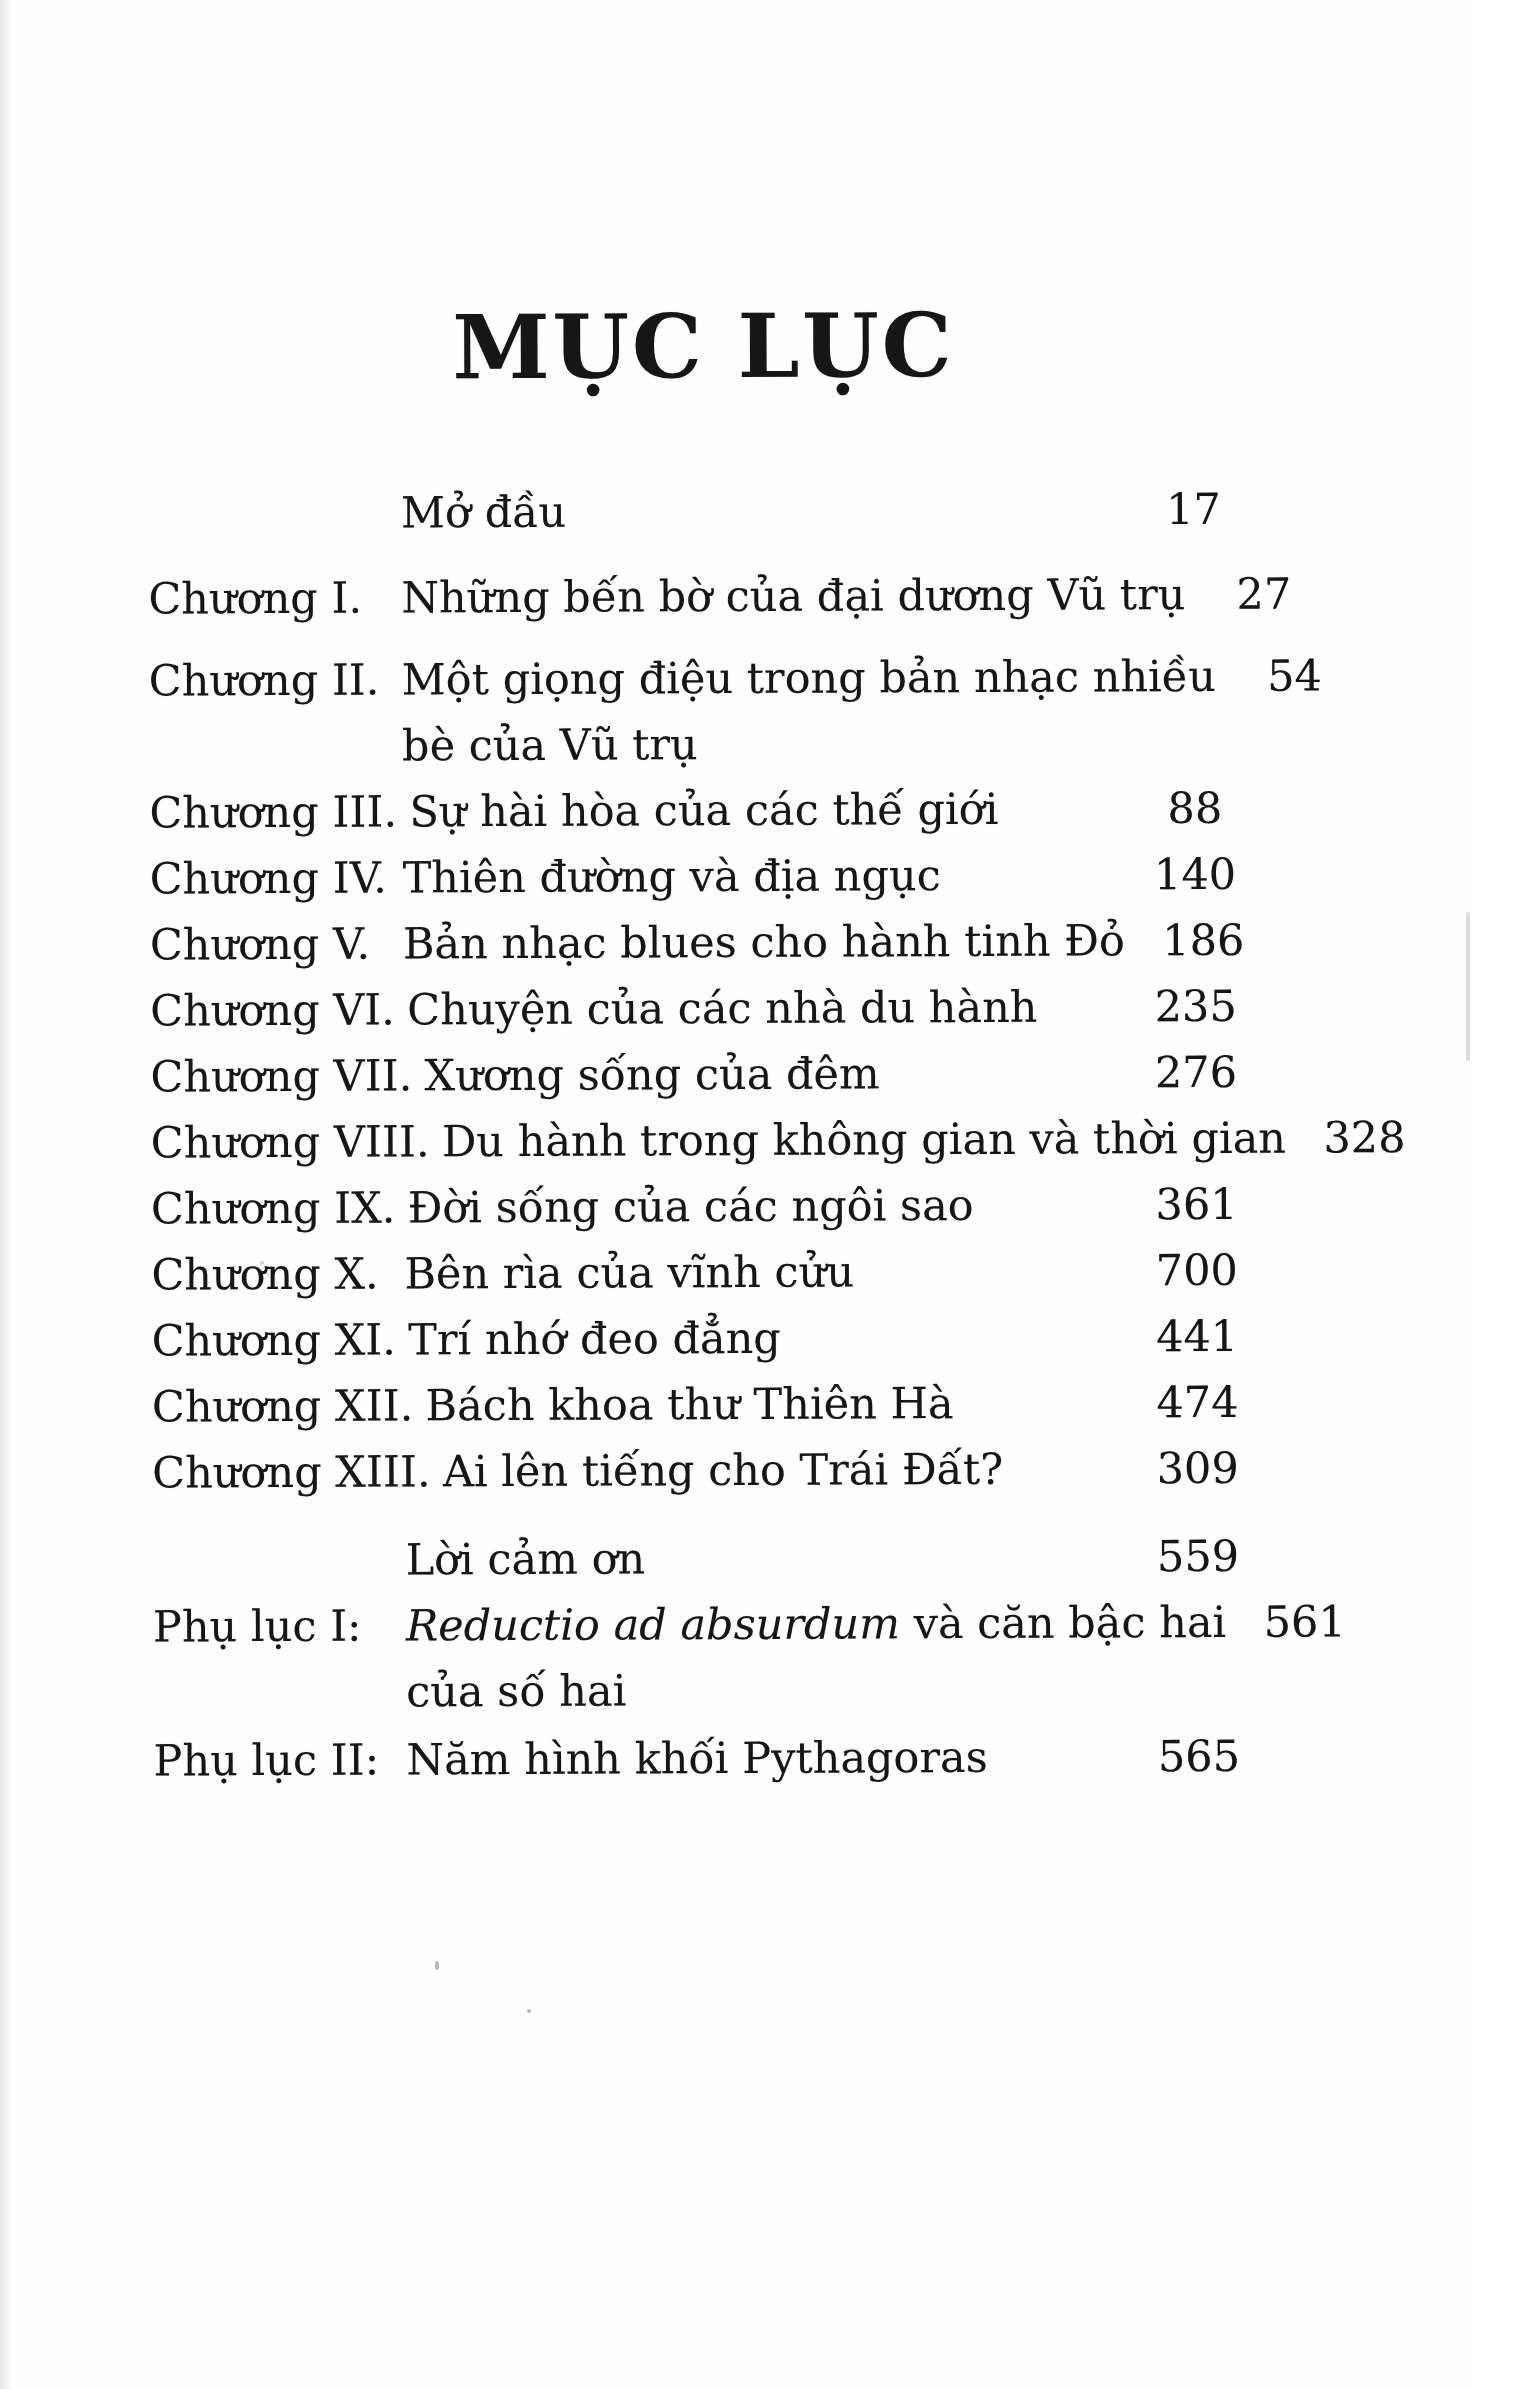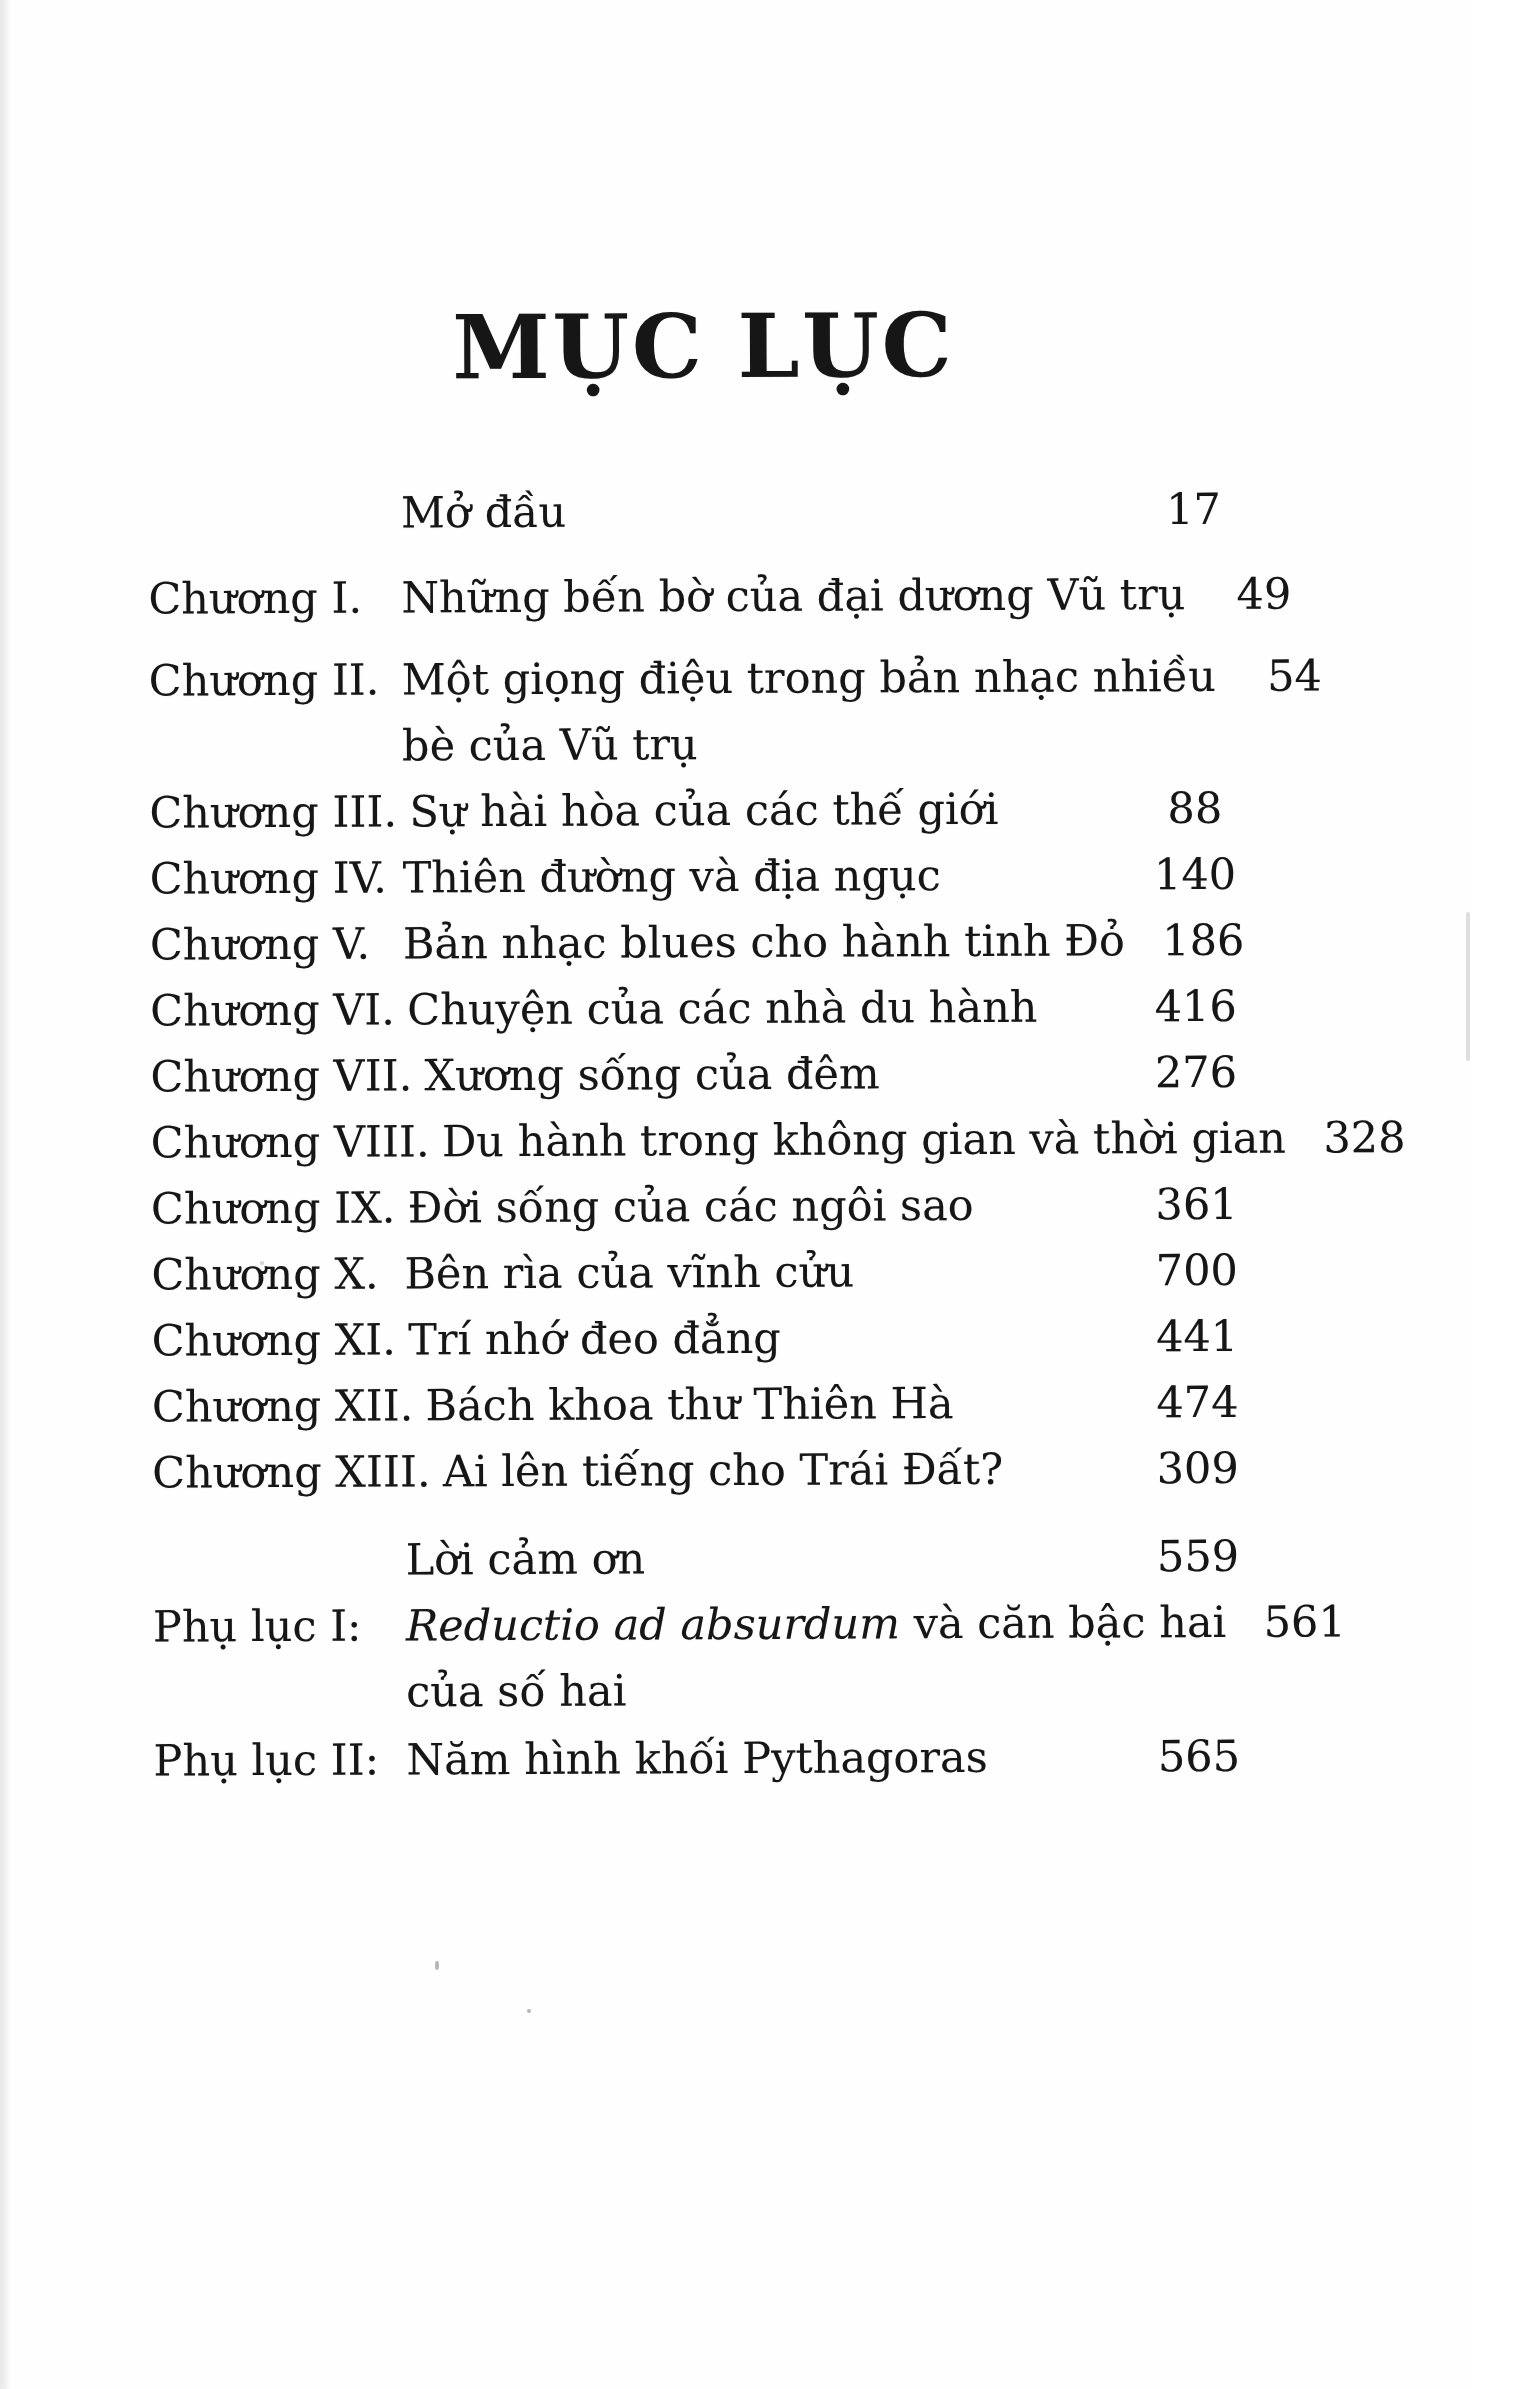--- a/index.html
+++ b/index.html
@@ -85,21 +85,21 @@
           <span class="titlecol">
             <div class="line">Mở đầu</div>
           </span>
           <span class="pagenum">17</span>
         </div>
         <div class="row" style="margin-top: 18.4px;">
           <span class="label">Chương I.</span>
           <span class="titlecol">
             <div class="line">Những bến bờ của đại dương Vũ trụ</div>
           </span>
-          <span class="pagenum">49</span>
+          <span class="pagenum">27</span>
         </div>
         <div class="row" style="margin-top: 16px;">
           <span class="label">Chương II.</span>
           <span class="titlecol">
             <div class="line">Một giọng điệu trong bản nhạc nhiều</div>
             <div class="line">bè của Vũ trụ</div>
           </span>
           <span class="pagenum">54</span>
         </div>
         <div class="row">
@@ -121,21 +121,21 @@
           <span class="titlecol">
             <div class="line">Bản nhạc blues cho hành tinh Đỏ</div>
           </span>
           <span class="pagenum">186</span>
         </div>
         <div class="row">
           <span class="label">Chương VI.</span>
           <span class="titlecol">
             <div class="line">Chuyện của các nhà du hành</div>
           </span>
-          <span class="pagenum">416</span>
+          <span class="pagenum">235</span>
         </div>
         <div class="row">
           <span class="label">Chương VII.</span>
           <span class="titlecol">
             <div class="line">Xương sống của đêm</div>
           </span>
           <span class="pagenum">276</span>
         </div>
         <div class="row">
           <span class="label">Chương VIII.</span>

